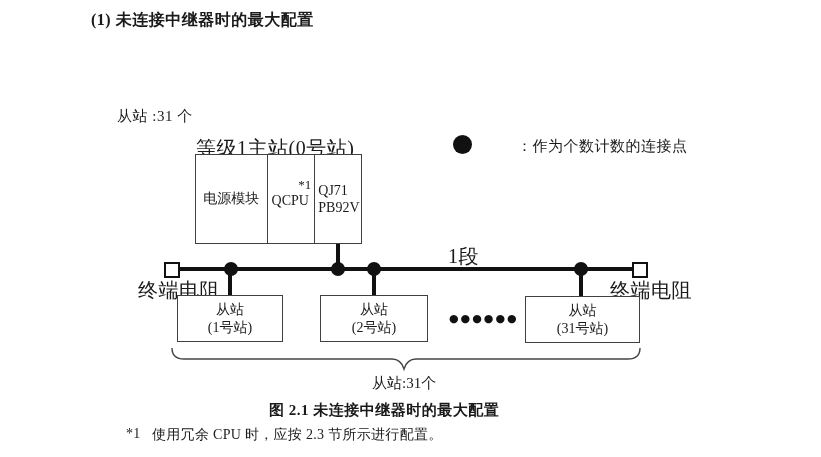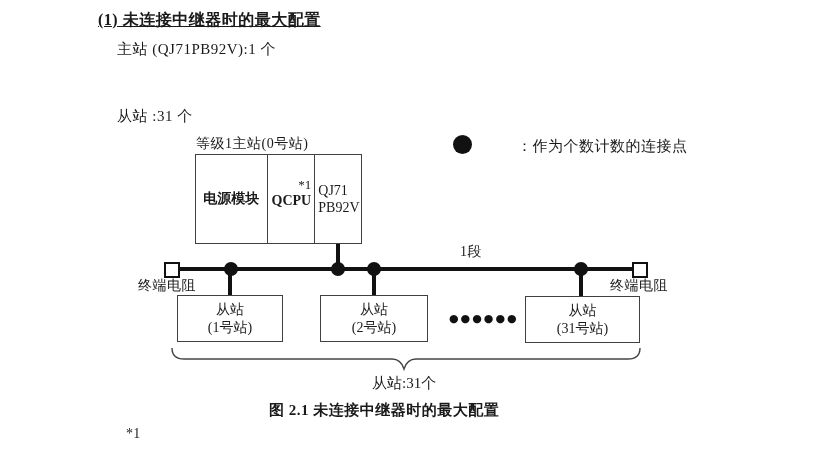--- a/index.html
+++ b/index.html
@@ -7,50 +7,49 @@
     position:relative;
     width:821px;height:457px;
     background:#ffffff;
     font-family:"Liberation Serif","DejaVu Serif",serif;
     color:#1a1a1a;
     overflow:hidden;
   }
   .abs{position:absolute;}
   .heading{font-size:16px;font-weight:bold;letter-spacing:0.5px;}
   .cfg-line{font-size:15px;letter-spacing:0.5px;}
-  .small-label{font-size:14px;letter-spacing:0.5px;}
+  .small-label{font-size:20px;letter-spacing:0.5px;}
   .box{border:1px solid #404040;background:#fff;box-sizing:border-box;}
   .master-box{display:flex;}
   .cell{box-sizing:border-box;height:100%;font-size:14px;}
   .cell + .cell{border-left:1px solid #404040;}
-  .cell-power{display:flex;align-items:center;justify-content:center;font-weight:bold;}
+  .cell-power{display:flex;align-items:center;justify-content:center;}
   .cell-cpu{position:relative;}
   .cpu-note{position:absolute;top:22px;right:3px;font-size:13px;}
-  .cpu-label{position:absolute;top:38px;left:4px;font-weight:bold;}
+  .cpu-label{position:absolute;top:38px;left:4px;}
   .cell-pb{display:flex;flex-direction:column;justify-content:center;padding-left:3px;line-height:17px;}
   .slave-box{display:flex;flex-direction:column;align-items:center;justify-content:center;
              font-size:14px;line-height:18px;text-align:right;}
   .busline{background:#111;}
   .dropline{background:#111;width:4px;}
   .conn-dot{width:14px;height:14px;border-radius:50%;background:#111;}
   .terminator{width:12px;height:12px;background:#fff;border:2px solid #111;box-sizing:content-box;}
   .legend-dot{width:19px;height:19px;border-radius:50%;background:#111;}
   .legend-text{font-size:15px;letter-spacing:0.5px;margin-left:39px;}
   .ellipsis{font-size:11px;letter-spacing:2px;color:#111;font-family:"DejaVu Sans",sans-serif;}
   .brace-label{font-size:15px;}
   .caption{font-size:15px;font-weight:bold;text-align:center;letter-spacing:0.5px;}
   .footnote{font-size:14px;letter-spacing:0.3px;}
 </style>
 </head>
 <body>
 
 <div class="page">
 
-  <div class="abs heading" style="left:98px;top:10px;text-decoration:underline;">(1) 未连接中继器时的最大配置</div>
-  <div class="abs cfg-line" style="left:117px;top:40px;">主站 (QJ71PB92V):1 个</div>
+  <div class="abs heading" style="left:91px;top:10px;">(1) 未连接中继器时的最大配置</div>
   <div class="abs cfg-line" style="left:117px;top:63px;margin-top:44px;">从站 :31 个</div>
 
   <div class="abs legend-dot" style="left:453px;top:135px;"></div>
   <div class="abs legend-text" style="left:478px;top:137px;">
     <span>：</span><span>作为个数计数的连接点</span>
   </div>
 
   <div class="abs small-label" style="left:196px;top:135px;">等级1主站(0号站)</div>
 
   <div class="abs box master-box" style="left:195px;top:154px;width:167px;height:90px;">
@@ -62,21 +61,21 @@
       <span class="cpu-label">QCPU</span>
     </div>
     <div class="cell cell-pb" style="width:47px;">
       <span>QJ71</span>
       <span>PB92V</span>
     </div>
   </div>
 
   <div class="abs busline" style="left:171px;top:267px;width:467px;height:4px;"></div>
 
-  <div class="abs small-label" style="left:448px;top:243px;margin-left:12px;">1段</div>
+  <div class="abs small-label" style="left:448px;top:243px;">1段</div>
 
   <div class="abs dropline" style="left:336px;top:244px;height:24px;"></div>
   <div class="abs dropline" style="left:228px;top:270px;height:26px;"></div>
   <div class="abs dropline" style="left:372px;top:270px;height:26px;"></div>
   <div class="abs dropline" style="left:579px;top:270px;height:27px;"></div>
 
   <div class="abs conn-dot" style="left:224px;top:262px;"></div>
   <div class="abs conn-dot" style="left:331px;top:262px;"></div>
   <div class="abs conn-dot" style="left:367px;top:262px;"></div>
   <div class="abs conn-dot" style="left:574px;top:262px;"></div>
@@ -102,14 +101,15 @@
   <div class="abs ellipsis" style="left:449px;top:312px;">●●●●●●</div>
 
   <svg class="abs" style="left:170px;top:346px;" width="472" height="30" viewBox="0 0 472 30">
     <path d="M 2 2 Q 2 13 14 13 L 222 13 Q 231 13 234 23 Q 237 13 246 13 L 458 13 Q 470 13 470 2" fill="none" stroke="#444" stroke-width="1.4"></path>
   </svg>
   <div class="abs brace-label" style="left:372px;top:374px;">从站:31个</div>
 
   <div class="abs caption" style="left:234px;top:401px;width:300px;">图 2.1 未连接中继器时的最大配置</div>
 
   <div class="abs footnote" style="left:126px;top:426px;">*1</div>
+  <div class="abs footnote" style="left:152px;top:426px;">使用冗余 CPU 时，应按 2.3 节所示进行配置。</div>
 
 </div>
 
 </body></html>

